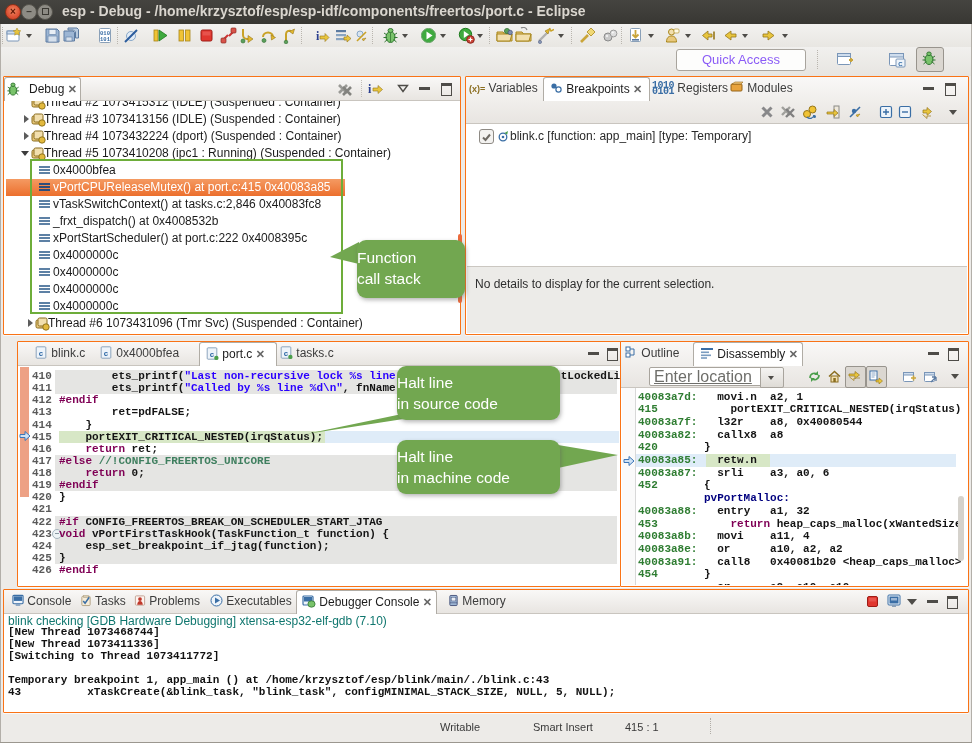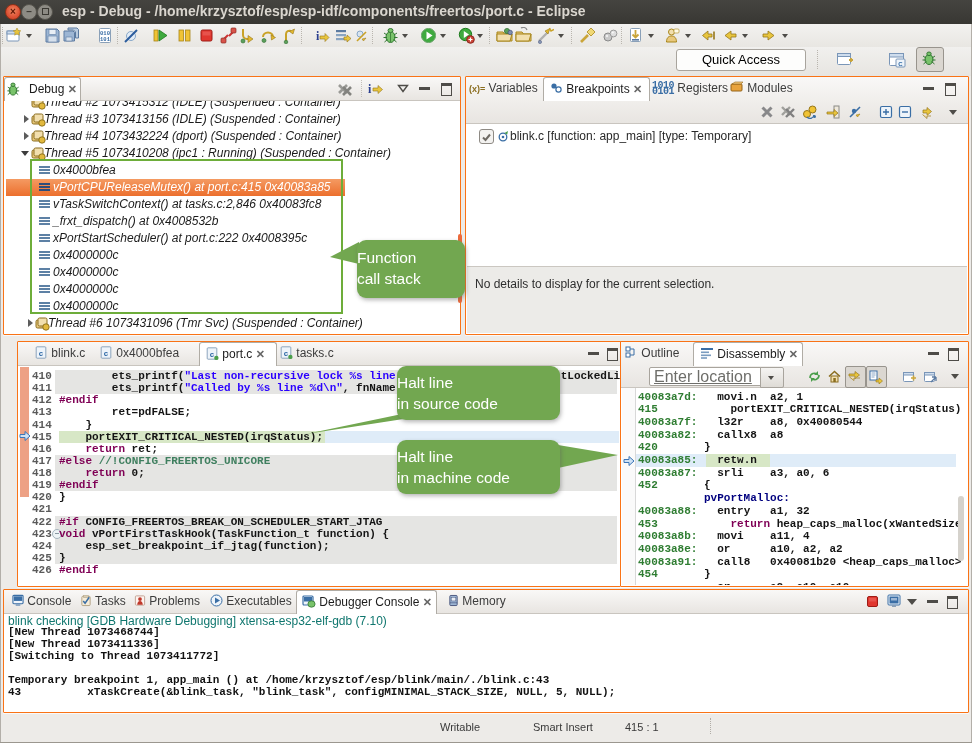--- a/index.html
+++ b/index.html
@@ -18,21 +18,21 @@
 .tab{position:absolute;top:0;height:23px;font-size:12px;color:#3c3c3c;white-space:nowrap;line-height:23px;}
 .tab.sel{background:#ffffff;border:1px solid #b0aca5;border-bottom:0;height:23px;border-radius:3px 3px 0 0;color:#1c1c1c;}
 .tclose{color:#666;font-size:11px;font-weight:bold;}
 #debug-panel{left:3px;top:76px;width:456px;height:257px;}
 #bp-panel{left:465px;top:76px;width:502px;height:257px;}
 #editor-panel{left:17px;top:341px;width:612px;height:244px;}
 #disasm-panel{left:620px;top:341px;width:347px;height:244px;}
 #console-panel{left:3px;top:589px;width:964px;height:122px;}
 #statusbar{left:0;top:714px;width:972px;height:24px;background:#edebe8;font-size:11px;color:#3a3a3a;}
 .mono{font-family:"Liberation Mono",monospace;}
-.trow{position:absolute;height:17px;font-size:12px;color:#1b1b1b;white-space:nowrap;line-height:17px;font-style:italic;}
+.trow{position:absolute;height:17px;font-size:12px;color:#1b1b1b;white-space:nowrap;line-height:17px;}
 .arr{position:absolute;width:0;height:0;}
 .arr.cl{border-top:4px solid transparent;border-bottom:4px solid transparent;border-left:5px solid #5c5c5c;}
 .arr.op{border-left:4px solid transparent;border-right:4px solid transparent;border-top:5px solid #3c3c3c;}
 .frameic{position:absolute;width:11px;height:9px;}
 .frameic div{height:2px;background:#5d81a5;margin-bottom:1px;}
 .callout{position:absolute;background:#72a750;color:#fff;border-radius:9px;z-index:30;box-shadow:1px 2px 4px rgba(90,90,90,.45);}
 .co-txt{font-size:15.5px;line-height:21px;padding-top:6px;}
 .kw{color:#7f0055;}
 .str{color:#2a00ff;}
 .cmt{color:#3f7f5f;margin-top:20px;}
@@ -209,21 +209,21 @@
 <svg class="ic" style="left:722px;" viewBox="0 0 17 17">
       <path d="M9 4 v3 h5 v3 H9 v3 L3 8.5z" fill="#e8c53e" stroke="#96761a" stroke-width=".8"></path>
     </svg>
 <div class="dd" style="left:742px;"></div>
 <svg class="ic" style="left:760px;" viewBox="0 0 17 17">
       <path d="M8 4 v3 H3 v3 h5 v3 L14 8.5z" fill="#e8c53e" stroke="#96761a" stroke-width=".8"></path>
     </svg>
 <div class="dd" style="left:782px;"></div>
 </div>
 <div id="toolbar2" class="abs">
-  <div class="abs" style="left:676px;top:2px;width:128px;height:20px;background:#fdfdfc;border:1px solid #a8a49d;border-radius:3px;color:#000000;font-size:13px;line-height:20px;text-align:center;">Quick Access</div>
+  <div class="abs" style="left:676px;top:2px;width:128px;height:20px;background:#fdfdfc;border:1px solid #a8a49d;border-radius:3px;color:#8b5cf6;font-size:13px;line-height:20px;text-align:center;">Quick Access</div>
   <div class="abs" style="left:817px;top:3px;height:19px;border-left:1px dotted #b9b5ae;"></div>
   <svg class="abs" style="left:836px;top:3px;" width="19" height="19" viewBox="0 0 19 19">
       <rect x="1.5" y="3.5" width="13" height="11" rx="1" fill="#fff" stroke="#7a96b8"></rect>
       <rect x="1.5" y="3.5" width="13" height="3" fill="#cfdded" stroke="#7a96b8"></rect>
       <path d="M13 10 h4 M15 8 v4" stroke="#caa53a" stroke-width="1.8"></path>
     </svg>
   <svg class="abs" style="left:888px;top:3px;" width="20" height="19" viewBox="0 0 20 19">
       <rect x="1.5" y="3.5" width="14" height="12" rx="1" fill="#fff" stroke="#7a96b8"></rect>
       <rect x="1.5" y="3.5" width="14" height="3.5" fill="#cfdded" stroke="#7a96b8"></rect>
       <rect x="8" y="9" width="9" height="8" rx="1" fill="#eef4fa" stroke="#7a96b8"></rect>

